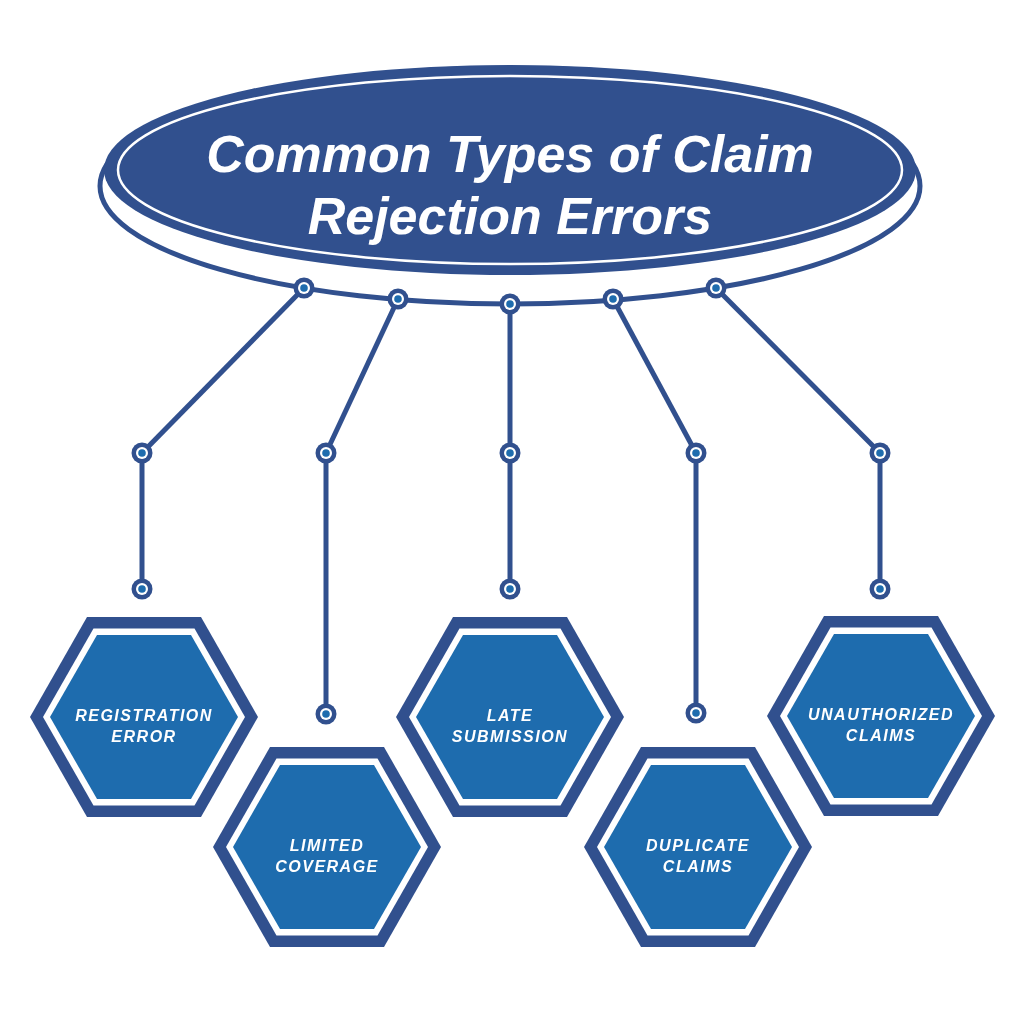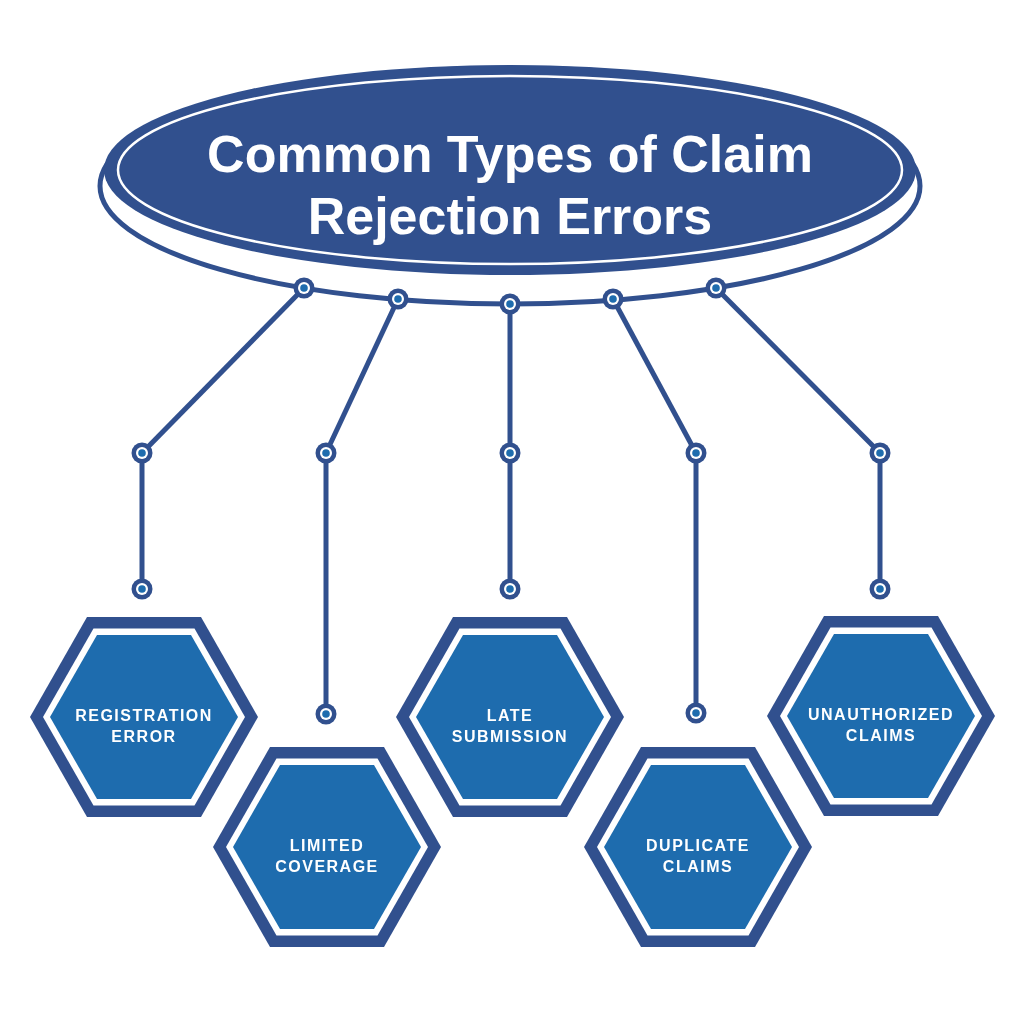--- a/index.html
+++ b/index.html
@@ -12,20 +12,21 @@
     margin: 0;
     padding: 0;
     background: var(--background);
   }
   .stage {
     position: relative;
     width: 1024px;
     height: 1024px;
     background: var(--background);
     overflow: hidden;
+    font-style: italic;
   }
   svg { display: block; }
   .title-line {
     font-family: "Liberation Sans", sans-serif;
     font-weight: bold;
     font-size: 52px;
     fill: var(--text);
     text-anchor: middle;
   }
   .hex-label {

